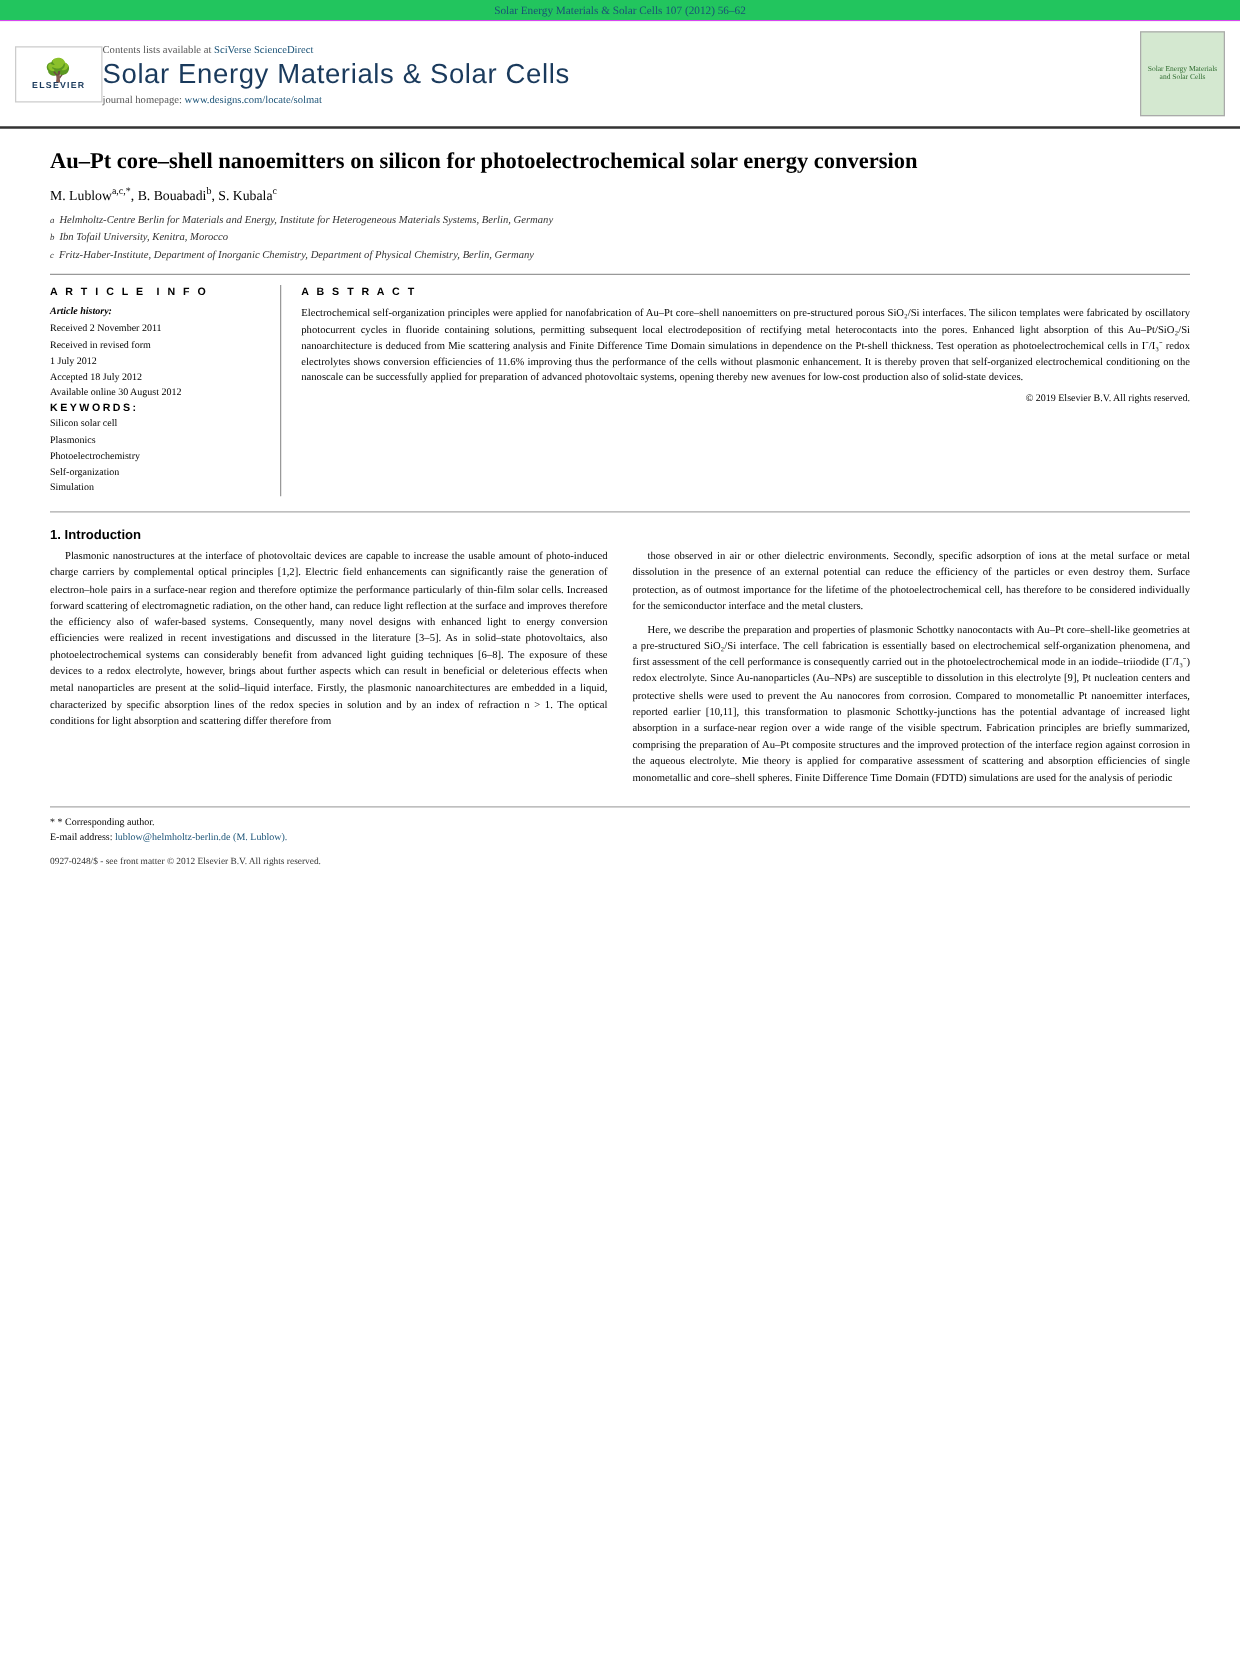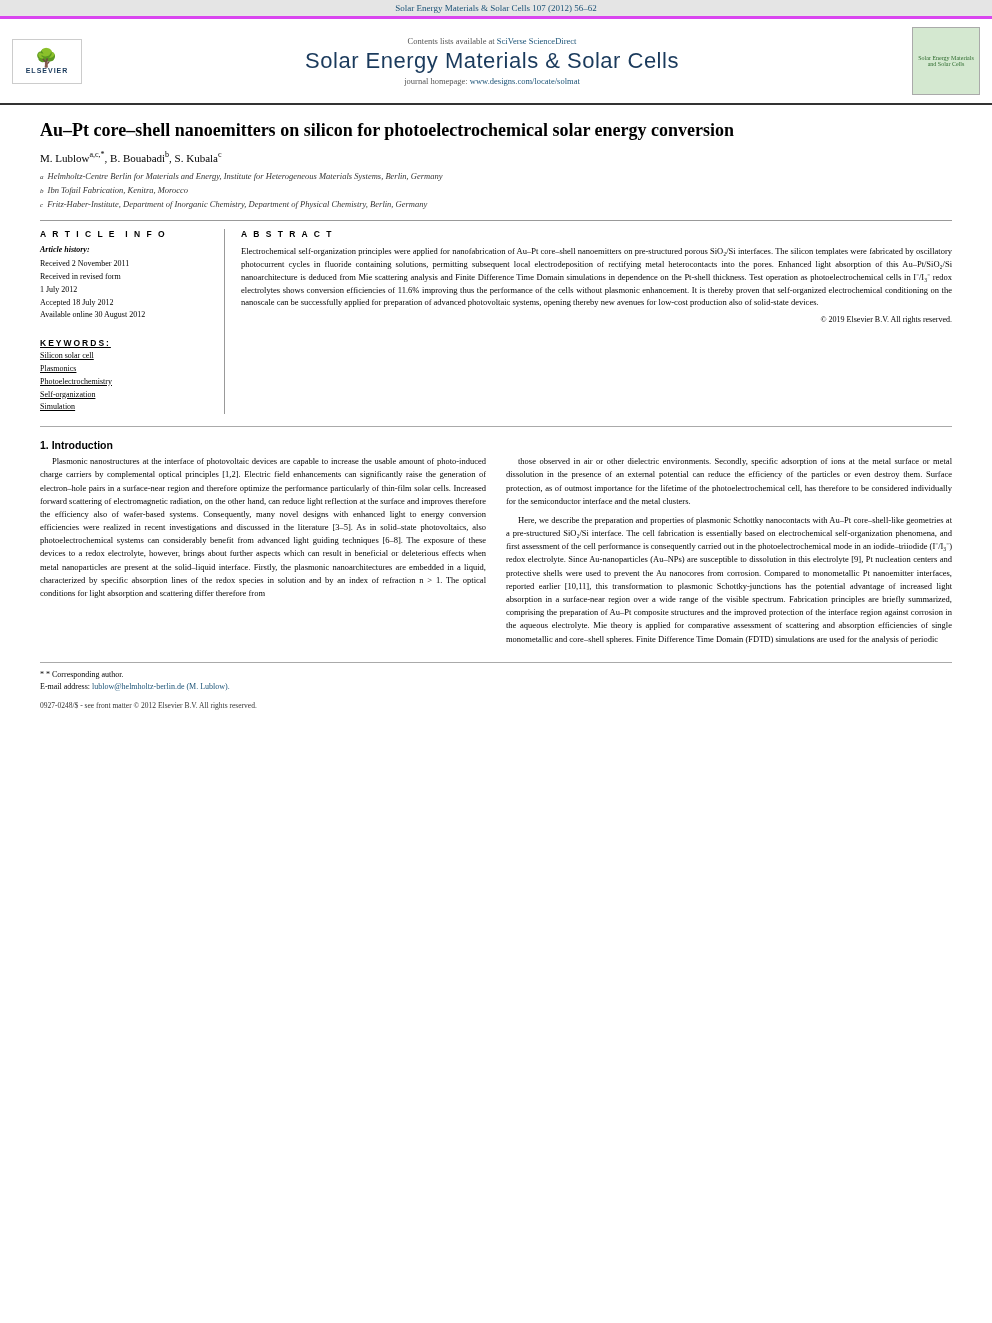--- a/index.html
+++ b/index.html
@@ -5,37 +5,36 @@
     * { margin: 0; padding: 0; box-sizing: border-box; }
     body {
       font-family: "Times New Roman", Times, serif;
       background: #fff;
       width: 992px;
       min-height: 1323px;
       font-size: 10px;
       color: #000;
     }
     .top-bar {
-      background: #e5e5e5;
+      background: #22c55e;
       text-align: center;
       padding: 3px 0;
       font-size: 9px;
       color: #1a5276;
-      border-bottom: 3px solid #d946ef;
+      border-bottom: 1px solid #d946ef;
     }
     .header-section {
       display: flex;
       align-items: center;
       padding: 8px 12px;
       border-bottom: 2px solid #333;
       background: #fff;
     }
     .header-center {
       flex: 1;
-      text-align: center;
     }
     .sciverse-line {
       font-size: 8.5px;
       color: #555;
       margin-bottom: 2px;
     }
     .sciverse-link {
       color: #1a5276;
     }
     .journal-title {
@@ -132,22 +131,21 @@
       font-weight: bold;
       margin-bottom: 4px;
       color: #000;
     }
     .article-info-item {
       font-size: 8px;
       line-height: 1.6;
       color: #000;
     }
     .keywords-section {
-      margin-top: 16px;
-      text-decoration: underline;
+      margin-top: 0;
     }
     .keyword-item {
       font-size: 8px;
       line-height: 1.6;
       color: #000;
     }
     .abstract-text {
       font-size: 8.5px;
       line-height: 1.5;
       text-align: justify;
@@ -274,21 +272,21 @@
     S. Kubala<span class="author-sup">c</span>
   </div>
 
   <div class="affiliations">
     <div class="affil-line">
       <sup>a</sup>
       <span>Helmholtz-Centre Berlin for Materials and Energy, Institute for Heterogeneous Materials Systems, Berlin, Germany</span>
     </div>
     <div class="affil-line">
       <sup>b</sup>
-      <span>Ibn Tofail Fabrication, Kenitra, Morocco</span>
+      <span>Ibn Tofail University, Kenitra, Morocco</span>
     </div>
     <div class="affil-line">
       <sup>c</sup>
       <span>Fritz-Haber-Institute, Department of Inorganic Chemistry, Department of Physical Chemistry, Berlin, Germany</span>
     </div>
   </div>
 
   <div class="two-col">
 
     <div class="left-col">

